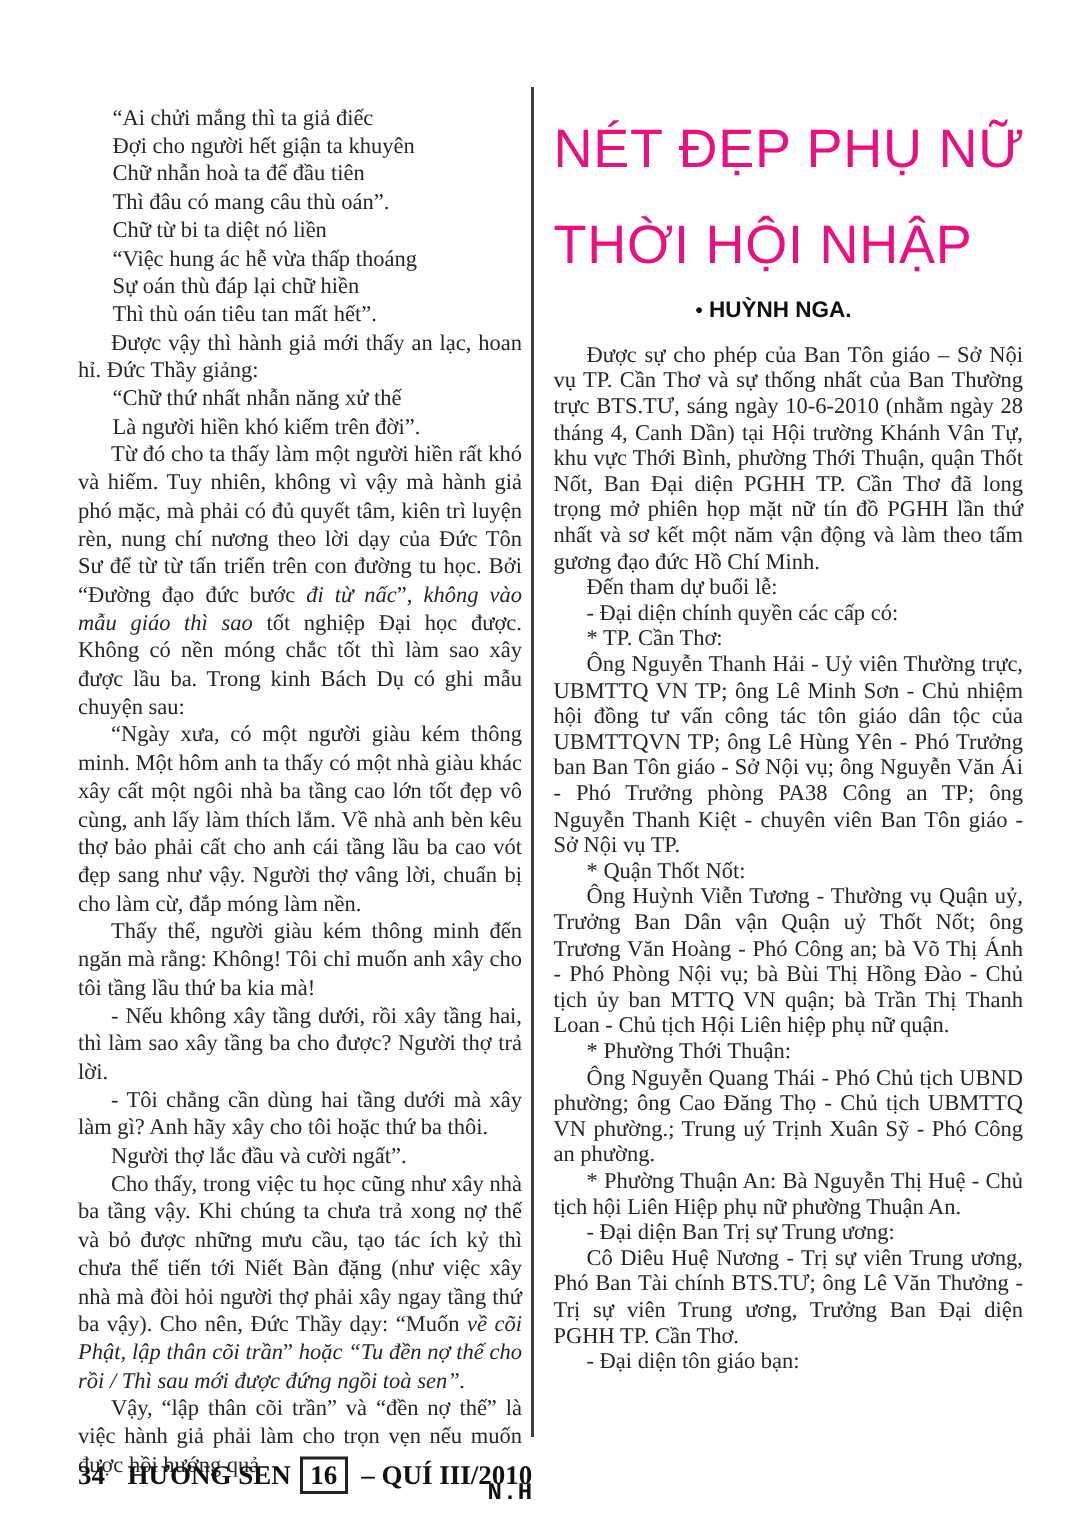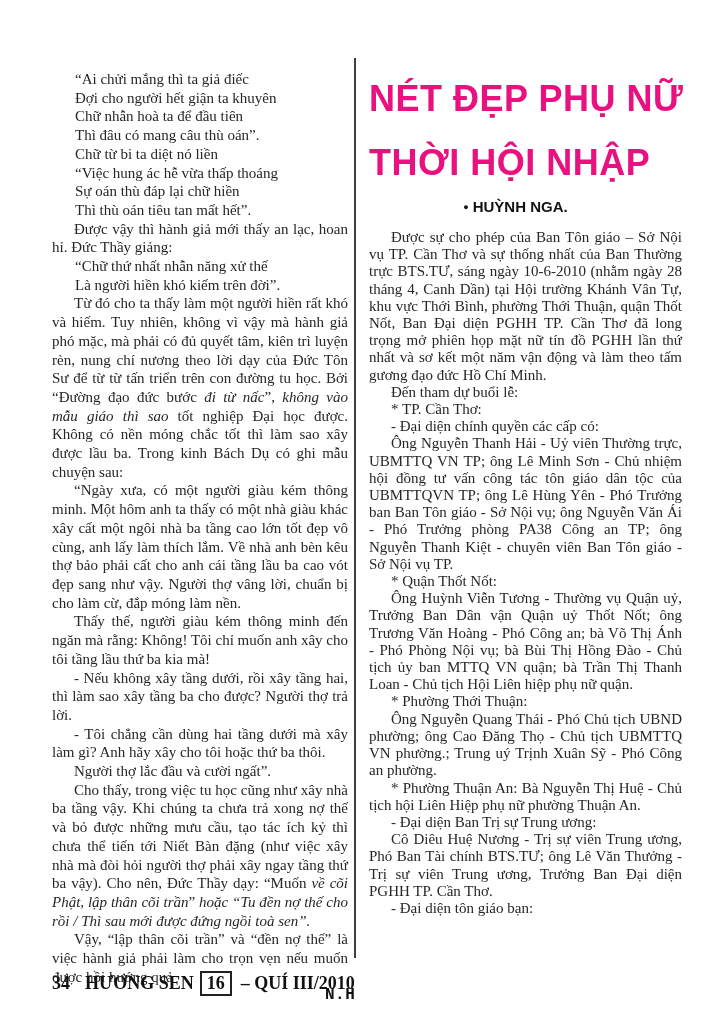--- a/index.html
+++ b/index.html
@@ -6,21 +6,21 @@
   .page{position:relative;width:718px;height:1020px;background:#ffffff;overflow:hidden;
         font-family:"Liberation Serif","DejaVu Serif",serif;color:#262626;}
   .col{position:absolute;top:0;}
   .col-left{left:52px;width:296px;top:70px;}
   .col-right{left:369px;width:313px;top:64px;}
   .divider{position:absolute;left:354px;top:58px;width:2px;height:900px;background:#3d3d3d;}
   .para{margin:0;text-align:justify;text-indent:22px;font-size:15px;line-height:18.7px;}
   .col-right .para{font-size:15px;line-height:17.2px;}
   .poem-line{padding-left:23px;font-size:15px;line-height:18.7px;white-space:nowrap;}
   em{font-style:italic;}
-  .headline{font-family:"Liberation Sans","DejaVu Sans",sans-serif;font-weight:700;
+  .headline{font-family:"Liberation Sans","DejaVu Sans",sans-serif;font-weight:400;
             color:var(--accent,#E91080);font-size:36px;line-height:58px;letter-spacing:0.5px;
             padding-top:6px;white-space:nowrap;}
   .byline{font-family:"Liberation Sans","DejaVu Sans",sans-serif;font-weight:700;
           font-size:15px;color:#111;text-align:center;padding-right:20px;margin:6px 0 14px 0;}
   .byline .dot{font-size:9px;vertical-align:2px;margin-right:4px;}
   .footer{position:absolute;left:52px;top:971px;font-weight:700;font-size:18px;
           color:#111;white-space:nowrap;z-index:5;text-align:center;}
   .footer .pgnum{margin-right:15px;}
   .footer .issue-box{display:inline-block;border:2px solid #222;padding:0px 5px;margin:0 9px 0 6px;}
   .signature{position:absolute;left:325px;top:986px;font-family:Liberation Mono, monospace;
@@ -57,22 +57,22 @@
 
   <div class="col col-right">
     <div class="headline">NÉT ĐẸP PHỤ NỮ</div>
     <div class="headline">THỜI HỘI NHẬP</div>
     <div class="byline">
       <span class="dot">●</span><span>HUỲNH NGA.</span>
     </div>
     <div>
         <p class="para"><span>Được sự cho phép của Ban Tôn giáo – Sở Nội vụ TP. Cần Thơ và sự thống nhất của Ban Thường trực BTS.TƯ, sáng ngày 10-6-2010 (nhằm ngày 28 tháng 4, Canh Dần) tại Hội trường Khánh Vân Tự, khu vực Thới Bình, phường Thới Thuận, quận Thốt Nốt, Ban Đại diện PGHH TP. Cần Thơ đã long trọng mở phiên họp mặt nữ tín đồ PGHH lần thứ nhất và sơ kết một năm vận động và làm theo tấm gương đạo đức Hồ Chí Minh.</span></p>
         <p class="para"><span>Đến tham dự buổi lễ:</span></p>
+        <p class="para"><span>- Đại diện chính quyền các cấp có:</span></p>
         <p class="para"><span>* TP. Cần Thơ:</span></p>
-        <p class="para"><span>- Đại diện chính quyền các cấp có:</span></p>
         <p class="para"><span>Ông Nguyễn Thanh Hải - Uỷ viên Thường trực, UBMTTQ VN TP; ông Lê Minh Sơn - Chủ nhiệm hội đồng tư vấn công tác tôn giáo dân tộc của UBMTTQVN TP; ông Lê Hùng Yên - Phó Trưởng ban Ban Tôn giáo - Sở Nội vụ; ông Nguyễn Văn Ái - Phó Trưởng phòng PA38 Công an TP; ông Nguyễn Thanh Kiệt - chuyên viên Ban Tôn giáo - Sở Nội vụ TP.</span></p>
         <p class="para"><span>* Quận Thốt Nốt:</span></p>
         <p class="para"><span>Ông Huỳnh Viễn Tương - Thường vụ Quận uỷ, Trưởng Ban Dân vận Quận uỷ Thốt Nốt; ông Trương Văn Hoàng - Phó Công an; bà Võ Thị Ánh - Phó Phòng Nội vụ; bà Bùi Thị Hồng Đào - Chủ tịch ủy ban MTTQ VN quận; bà Trần Thị Thanh Loan - Chủ tịch Hội Liên hiệp phụ nữ quận.</span></p>
         <p class="para"><span>* Phường Thới Thuận:</span></p>
         <p class="para"><span>Ông Nguyễn Quang Thái - Phó Chủ tịch UBND phường; ông Cao Đăng Thọ - Chủ tịch UBMTTQ VN phường.; Trung uý Trịnh Xuân Sỹ - Phó Công an phường.</span></p>
         <p class="para"><span>* Phường Thuận An: Bà Nguyễn Thị Huệ - Chủ tịch hội Liên Hiệp phụ nữ phường Thuận An.</span></p>
         <p class="para"><span>- Đại diện Ban Trị sự Trung ương:</span></p>
         <p class="para"><span>Cô Diêu Huệ Nương - Trị sự viên Trung ương, Phó Ban Tài chính BTS.TƯ; ông Lê Văn Thưởng - Trị sự viên Trung ương, Trưởng Ban Đại diện PGHH TP. Cần Thơ.</span></p>
         <p class="para"><span>- Đại diện tôn giáo bạn:</span></p>
       </div>

